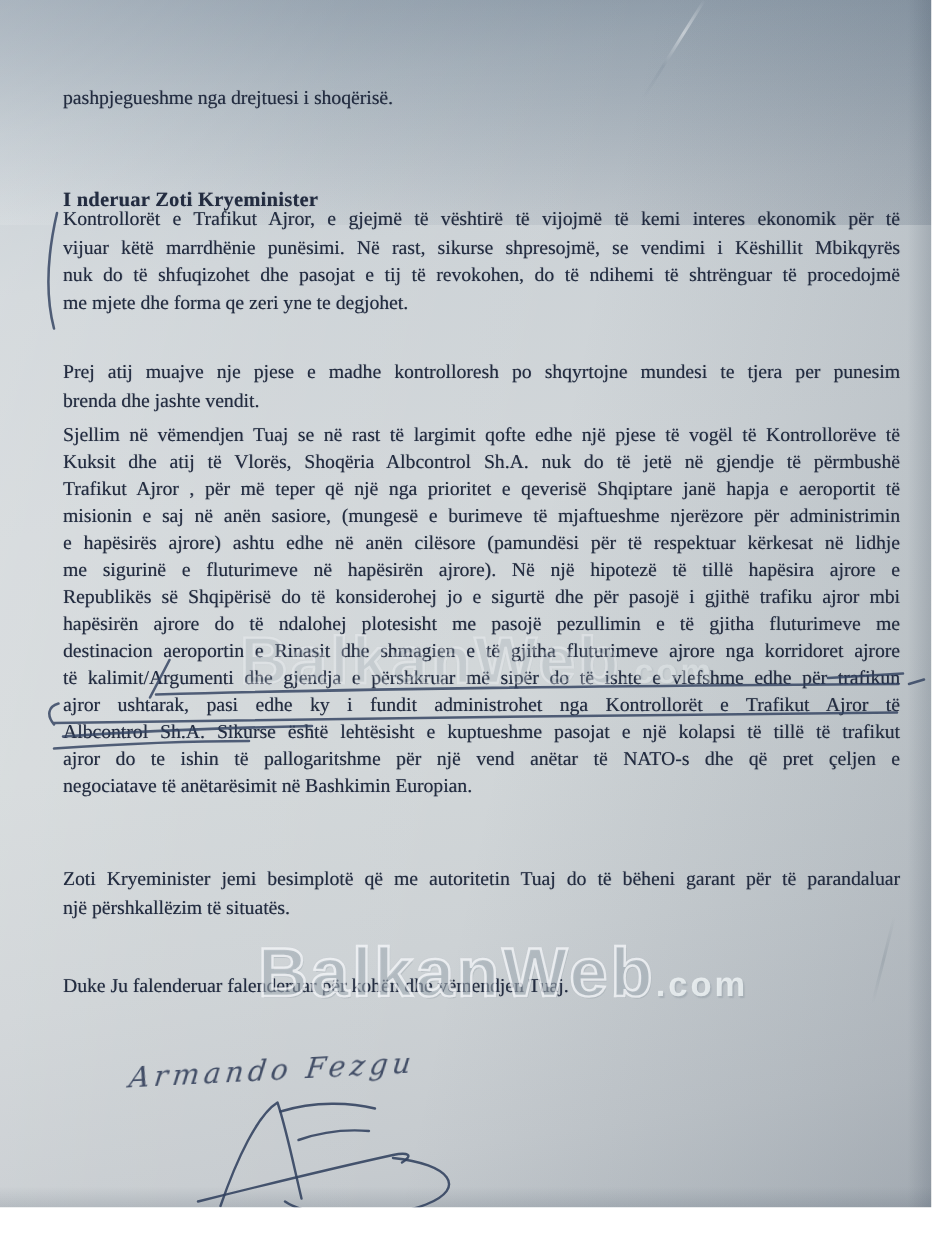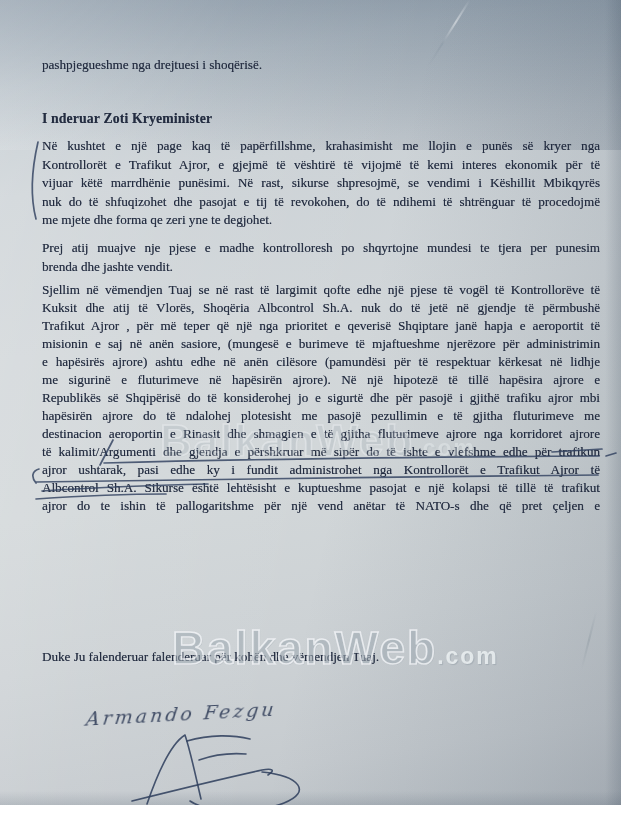--- a/index.html
+++ b/index.html
@@ -63,24 +63,23 @@
   <div class="topshade"></div>
   <div class="sheen"></div>
   <div class="crease-tr"></div>
   <div class="crease-r2"></div>
   <div class="edge-r"></div>
   <div class="edge-b"></div>
 
   <div class="letter">
     <div class="block tline last" style="top:56px">pashpjegueshme nga drejtuesi i shoqërisë.</div>
 
-    <div class="block salutation" style="top:110px">I nderuar Zoti Kryeminister</div>
+    <div class="block salutation" style="top:124px">I nderuar Zoti Kryeminister</div>
 
     <div class="block" style="top:137px">
-        <div class="tline">Në kushtet e një page kaq të papërfillshme, krahasimisht me llojin e punës së kryer nga</div>
         <div class="tline">Kontrollorët e Trafikut Ajror, e gjejmë të vështirë të vijojmë të kemi interes ekonomik për të</div>
         <div class="tline">vijuar këtë marrdhënie punësimi. Në rast, sikurse shpresojmë, se vendimi i Këshillit Mbikqyrës</div>
         <div class="tline">nuk do të shfuqizohet dhe pasojat e tij të revokohen, do të ndihemi të shtrënguar të procedojmë</div>
         <div class="tline last">me mjete dhe forma qe zeri yne te degjohet.</div>
       </div>
 
     <div class="block" style="top:239px">
         <div class="tline">Prej atij muajve nje pjese e madhe kontrolloresh po shqyrtojne mundesi te tjera per punesim</div>
         <div class="tline last">brenda dhe jashte vendit.</div>
       </div>
@@ -92,23 +91,28 @@
         <div class="tline">misionin e saj në anën sasiore, (mungesë e burimeve të mjaftueshme njerëzore për administrimin</div>
         <div class="tline">e hapësirës ajrore) ashtu edhe në anën cilësore (pamundësi për të respektuar kërkesat në lidhje</div>
         <div class="tline">me sigurinë e fluturimeve në hapësirën ajrore). Në një hipotezë të tillë hapësira ajrore e</div>
         <div class="tline">Republikës së Shqipërisë do të konsiderohej jo e sigurtë dhe për pasojë i gjithë trafiku ajror mbi</div>
         <div class="tline">hapësirën ajrore do të ndalohej plotesisht me pasojë pezullimin e të gjitha fluturimeve me</div>
         <div class="tline">destinacion aeroportin e Rinasit dhe shmagien e të gjitha fluturimeve ajrore nga korridoret ajrore</div>
         <div class="tline">të kalimit/Argumenti dhe gjendja e përshkruar më sipër do të ishte e vlefshme edhe për trafikun</div>
         <div class="tline">ajror ushtarak, pasi edhe ky i fundit administrohet nga Kontrollorët e Trafikut Ajror të</div>
         <div class="tline">Albcontrol Sh.A. Sikurse është lehtësisht e kuptueshme pasojat e një kolapsi të tillë të trafikut</div>
         <div class="tline">ajror do te ishin të pallogaritshme për një vend anëtar të NATO-s dhe që pret çeljen e</div>
+        <div class="tline last">negociatave të anëtarësimit në Bashkimin Europian.</div>
       </div>
 
 
+    <div class="block" style="top:577px">
+        <div class="tline">Zoti Kryeminister jemi besimplotë që me autoritetin Tuaj do të bëheni garant për të parandaluar</div>
+        <div class="tline last">një përshkallëzim të situatës.</div>
+      </div>
 
     <div class="block closing" style="top:648px">Duke Ju falenderuar falenderuar për kohën dhe vëmendjen Tuaj.</div>
 
 
     <div class="sig-name">Armando Fezgu</div>
   </div>
 
   <svg class="pen-svg" width="621" height="832" viewBox="0 0 621 832">
     <path d="M38 142 C32 168 30 196 36 219" stroke-width="2.3"></path>
     <path d="M100 465 L113 440"></path>

